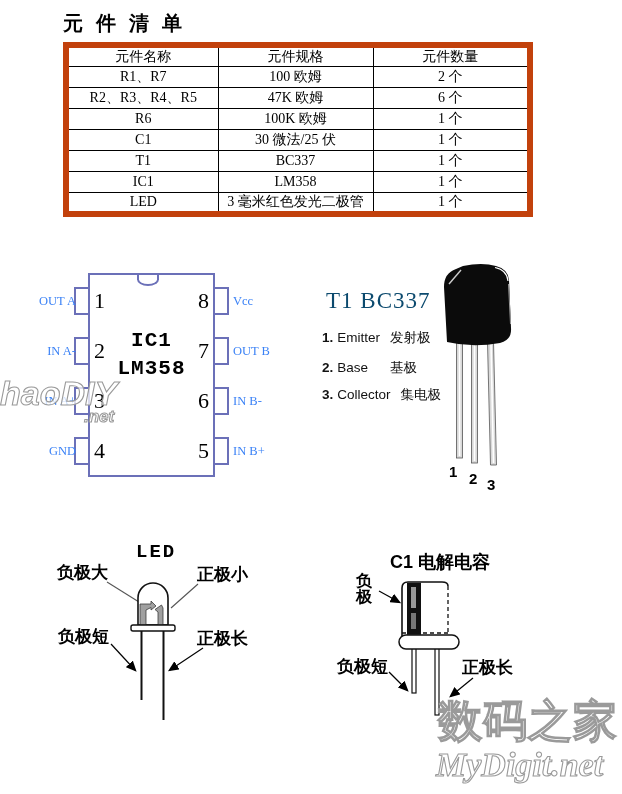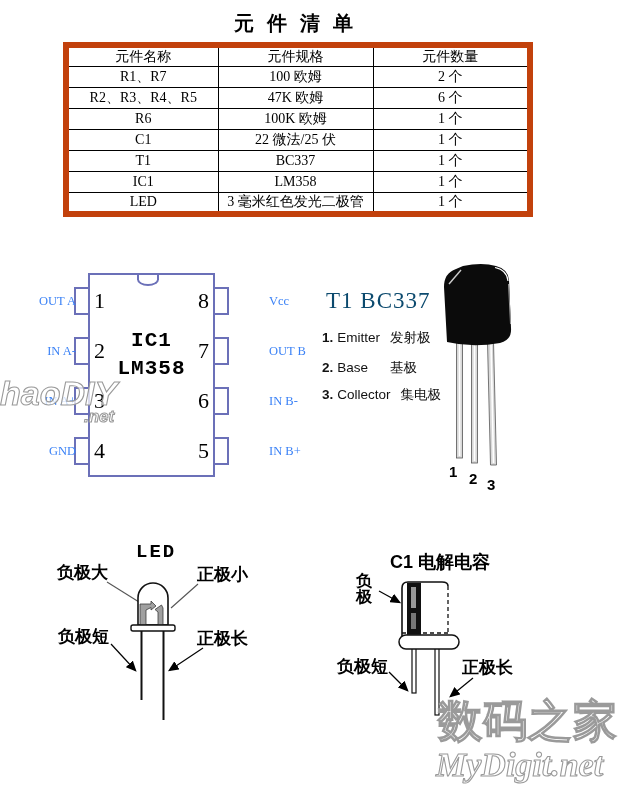--- a/index.html
+++ b/index.html
@@ -6,21 +6,21 @@
   html,body { background:#888; }
   #screen {
     position:relative; width:622px; height:794px; margin:0 auto;
     background:#ffffff; overflow:hidden;
     font-family:"Liberation Sans","DejaVu Sans",sans-serif; color:#000;
   }
 
   
   .doc-title {
     position:absolute; left:63px; top:10px; width:464px;
-    text-align:center; font-family:"DejaVu Sans",sans-serif;
+    text-align:left; font-family:"DejaVu Sans",sans-serif;
     font-size:20px; font-weight:bold; letter-spacing:3px; color:#000;
   }
   table.parts {
     position:absolute; left:63px; top:42px; width:464px;
     border-collapse:collapse; table-layout:fixed;
     font-family:"Liberation Serif","DejaVu Serif",serif; font-size:14px;
   }
   table.parts td {
     border:1px solid #000; height:21px; text-align:center;
     vertical-align:middle; padding:0 2px; overflow:hidden; white-space:nowrap;
@@ -44,21 +44,21 @@
   }
   .pin-num {
     position:absolute; width:24px; height:28px; line-height:28px;
     font-family:"Liberation Serif","DejaVu Serif",serif; font-size:22px; color:#000;
   }
   .pin-lbl {
     position:absolute; font-family:"Liberation Serif","DejaVu Serif",serif;
     font-size:12.5px; color:#3b82f6; white-space:nowrap;
   }
   .pin-lbl.left { width:60px; text-align:right; left:16px; }
-  .pin-lbl.right { left:233px;margin-left:36px; }
+  .pin-lbl.right { left:233px; }
   .ic-ref, .ic-part {
     position:absolute; left:88px; width:127px; text-align:center;
     font-family:"Liberation Mono","DejaVu Sans Mono",monospace;
     font-size:21px; font-weight:bold; color:#000; letter-spacing:1px;
   }
 
   
   .t-title {
     position:absolute; left:326px; top:288px;
     font-family:"Liberation Serif","DejaVu Serif",serif;
@@ -125,21 +125,21 @@
       <td>47K 欧姆</td>
       <td>6 个</td>
     </tr>
     <tr>
       <td>R6</td>
       <td>100K 欧姆</td>
       <td>1 个</td>
     </tr>
     <tr>
       <td>C1</td>
-      <td>22 微法/25 伏</td>
+      <td>30 微法/25 伏</td>
       <td>1 个</td>
     </tr>
     <tr>
       <td>T1</td>
       <td>BC337</td>
       <td>1 个</td>
     </tr>
     <tr>
       <td>IC1</td>
       <td>LM358</td>

